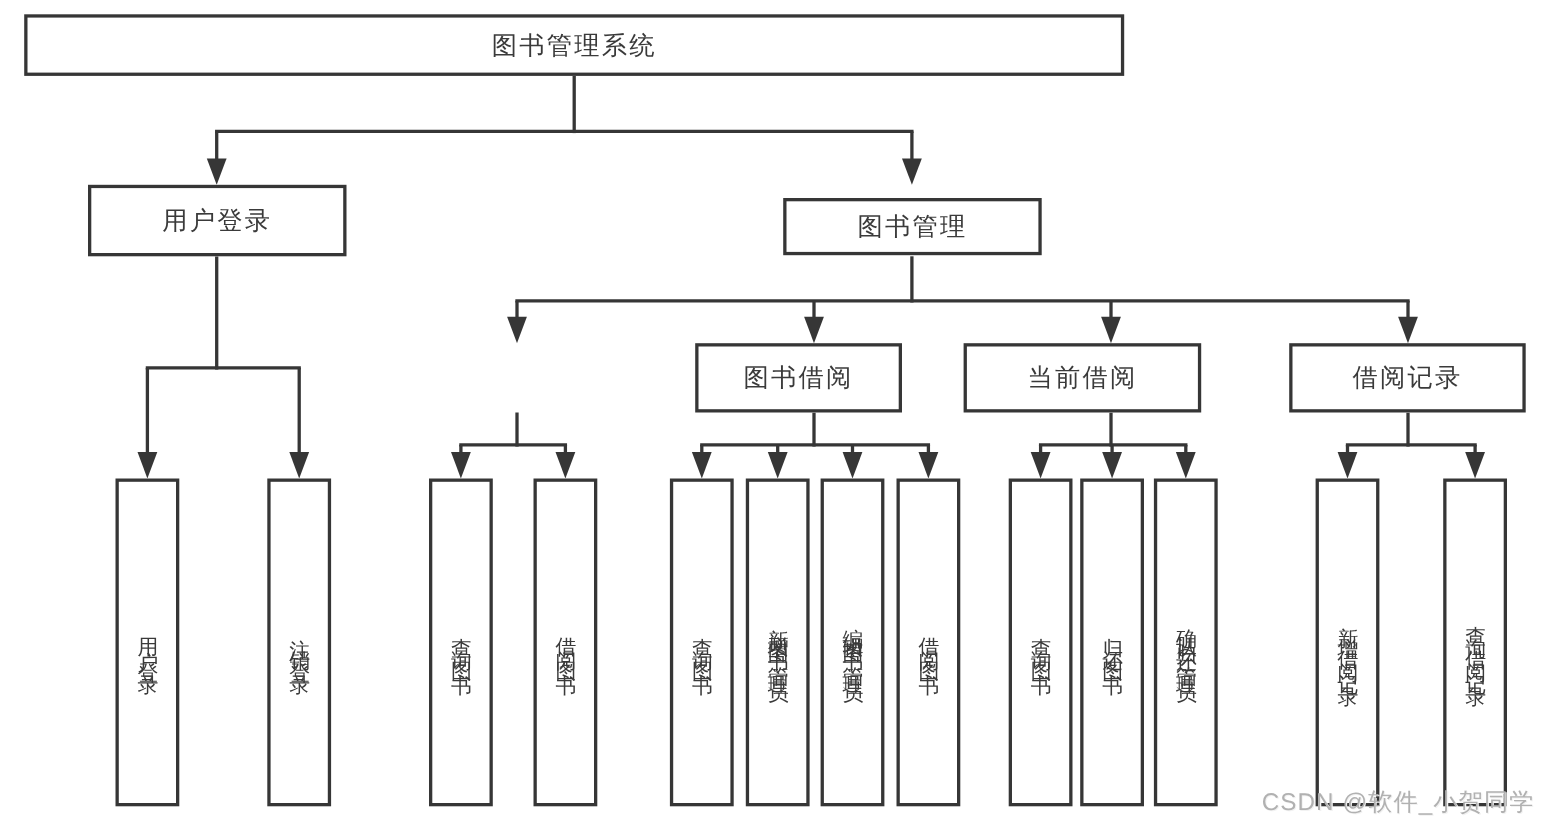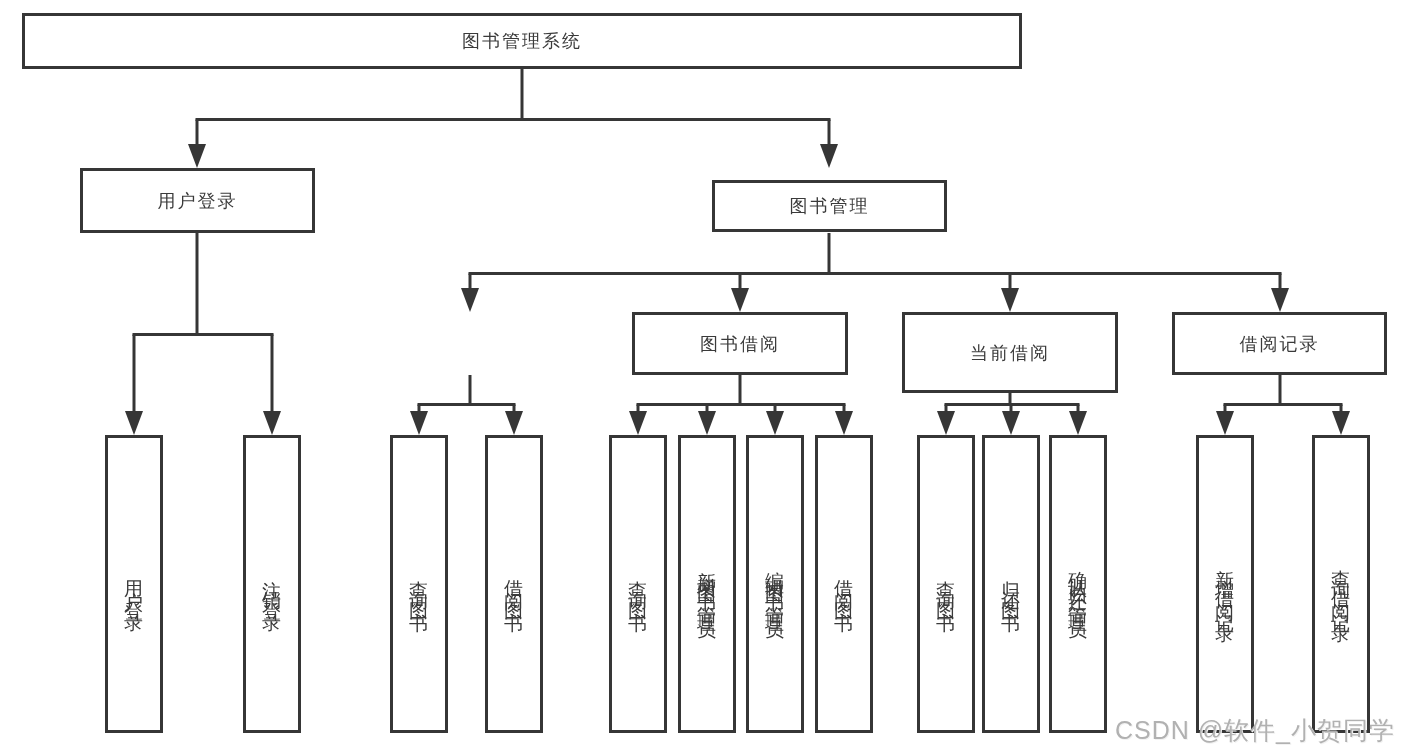--- a/index.html
+++ b/index.html
@@ -19,36 +19,36 @@
   #connectors{position:absolute;left:0;top:0;pointer-events:none;}
   #connectors line{stroke:var(--line);stroke-width:3;}
   #connectors polygon{fill:var(--line);stroke:none;}
   .node{
     position:absolute;
     box-sizing:border-box;
     border:3px solid var(--line);
     background:#fff;
     color:var(--text);
     display:flex;align-items:center;justify-content:center;
-    font-size:18px;
+    font-size:23px;
     letter-spacing:2px;
     z-index:2;
   }
   .vnode{
     writing-mode:vertical-rl;
     text-orientation:mixed;
     letter-spacing:11px;
     font-size:19px;
     line-height:1;
     padding-top:6px;
   }
   #watermark{
     position:absolute;
     right:10px;top:714px;
-    font-size:25px;
+    font-size:22px;
     letter-spacing:1px;
     color:var(--wm);
     text-shadow:1px 1px 0 #f2f2f2;
     z-index:5;
     white-space:nowrap;
   }
 </style>
 </head>
 <body>
 
@@ -114,22 +114,22 @@
     <line x1="1341" y1="404.5" x2="1341" y2="413"></line>
     <polygon points="1216,411 1234,411 1225,435"></polygon>
     <polygon points="1332,411 1350,411 1341,435"></polygon>
   </svg>
 
   <div class="node" style="left:22px;top:13px;width:1000px;height:56px;">图书管理系统</div>
 
   <div class="node" style="left:80px;top:168px;width:235px;height:65px;">用户登录</div>
   <div class="node" style="left:712px;top:180px;width:235px;height:52px;">图书管理</div>
 
-  <div class="node" style="left:632px;top:312px;width:216px;height:63px;">图书借阅</div>
-  <div class="node" style="left:902px;top:312px;width:216px;height:81px;">当前借阅</div>
+  <div class="node" style="left:632px;top:312px;width:188px;height:63px;">图书借阅</div>
+  <div class="node" style="left:876px;top:312px;width:216px;height:63px;">当前借阅</div>
   <div class="node" style="left:1172px;top:312px;width:215px;height:63px;font-family:Liberation Serif, serif;">借阅记录</div>
 
   <div class="node vnode" style="left:105px;top:435px;width:58px;height:298px;">用户登录</div>
   <div class="node vnode" style="left:243px;top:435px;width:58px;height:298px;">注销登录</div>
 
   <div class="node vnode" style="left:390px;top:435px;width:58px;height:298px;">查询图书</div>
   <div class="node vnode" style="left:485px;top:435px;width:58px;height:298px;">借阅图书</div>
 
   <div class="node vnode" style="left:609px;top:435px;width:58px;height:298px;">查询图书</div>
   <div class="node vnode" style="left:678px;top:435px;width:58px;height:298px;letter-spacing:7px;">新增图书（管理员）</div>

